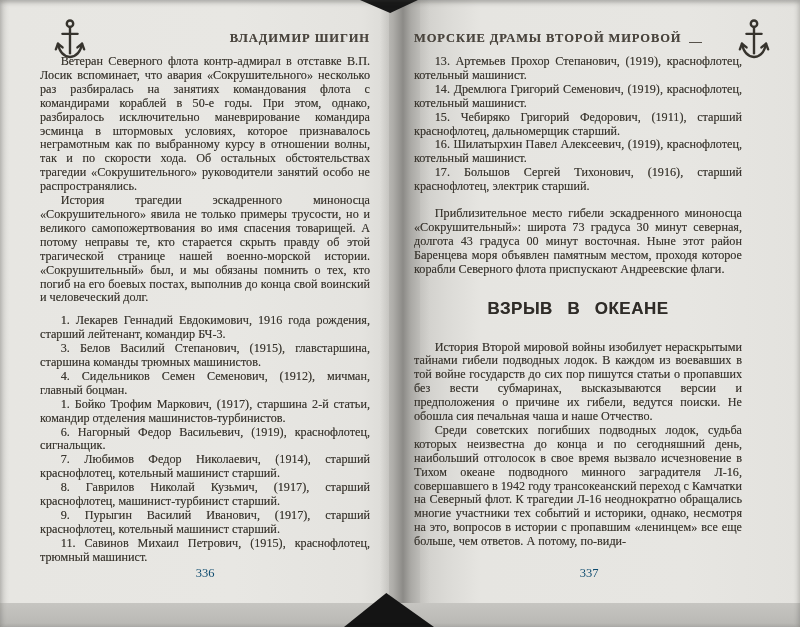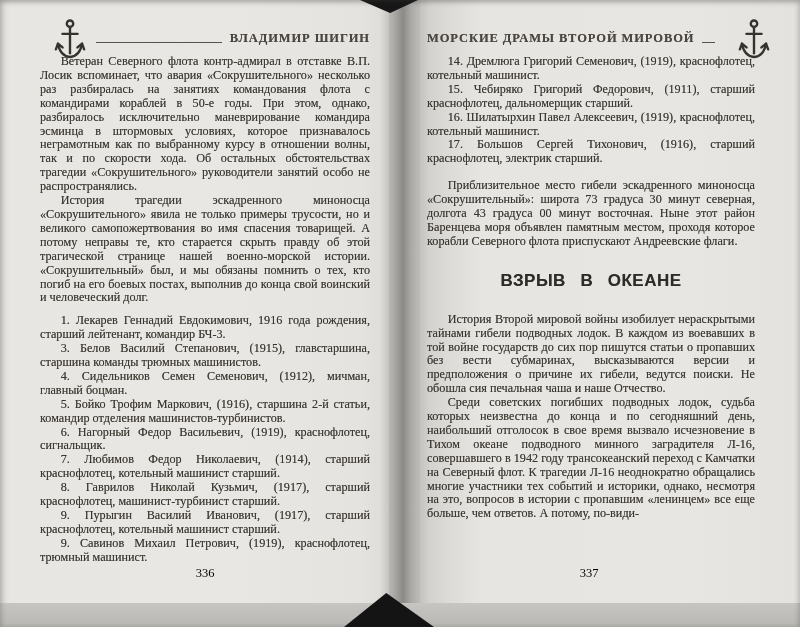--- a/index.html
+++ b/index.html
@@ -20,47 +20,47 @@
     background:linear-gradient(to bottom,#c6c5c1,#b8b7b3);}
   .notch-top{position:absolute;left:360px;top:0;width:58px;height:13px;background:#171717;
     clip-path:polygon(0 0,100% 0,52% 100%);}
   .notch-bottom{position:absolute;left:344px;bottom:0;width:90px;height:34px;background:#141414;
     clip-path:polygon(47% 0,100% 100%,0 100%);}
   .edge-shadow{position:absolute;inset:0;pointer-events:none;
     box-shadow:inset 0 3px 4px rgba(60,58,55,0.25), inset 3px 0 4px rgba(60,58,55,0.10), inset -3px 0 4px rgba(60,58,55,0.10);}
 
   .content{position:absolute;top:22px;}
   .content-left{left:40px;width:330px;}
-  .content-right{left:427px;width:328px;}
+  .content-right{left:414px;width:328px;}
 
   .page-header{display:flex;align-items:flex-end;height:24px;margin-bottom:9px;}
   .page-header .htitle{
     font-weight:bold;font-size:12.5px;letter-spacing:0.9px;color:#4a453e;white-space:nowrap;
     text-shadow:0 0 0.5px rgba(74,69,62,0.6);}
   .page-header .hrule{flex:1;border-bottom:1.5px solid #56514a;margin-bottom:3px;}
-  .ph-left{margin-left:56px;}
+  .ph-left{margin-left:56px;flex-direction:column;}
   .ph-left .hrule{margin-right:8px;}
   .ph-right{margin-right:40px;}
   .ph-right .hrule{margin-left:8px;}
 
   .anchor{position:absolute;top:18px;}
   .anchor-left{left:52px;}
   .anchor-right{left:736px;}
 
   .body-text{font-size:12.2px;line-height:13.9px;text-align:justify;
     text-shadow:0 0 0.5px rgba(58,54,47,0.55);}
   .body-text p{margin:0;text-indent:1.7em;}
   .gap-s{height:9px;}
   .gap-m{height:13px;}
   .section-heading{
     font-family:"Liberation Sans","DejaVu Sans",sans-serif;
     font-weight:bold;font-size:17px;letter-spacing:0.5px;word-spacing:0.55em;
     text-align:center;text-indent:0 !important;color:#2f2c28;
     margin:25px 0 25px 0 !important;}
-  .pageno{position:absolute;top:566px;text-align:center;font-size:12.5px;color:#000000;}
+  .pageno{position:absolute;top:566px;text-align:center;font-size:12.5px;color:#0c4a6e;}
   .pageno-left{left:40px;width:330px;}
   .pageno-right{left:425px;width:328px;}
 </style>
 </head>
 <body>
 
 <div class="spread">
 
   <div class="paper paper-left"></div>
   <div class="paper paper-right"></div>
@@ -95,36 +95,37 @@
       <div class="hrule"></div>
       <div class="htitle">ВЛАДИМИР ШИГИН</div>
     </div>
     <div class="body-text">
       <p>Ветеран Северного флота контр-адмирал в отставке В.П. Лосик вспоминает, что авария «Сокрушительного» несколько раз разбиралась на занятиях командования флота с командирами кораблей в 50-е годы. При этом, однако, разбиралось исключительно маневрирование командира эсминца в штормовых условиях, которое признавалось неграмотным как по выбранному курсу в отношении волны, так и по скорости хода. Об остальных обстоятельствах трагедии «Сокрушительного» руководители занятий особо не распространялись.</p>
       <p>История трагедии эскадренного миноносца «Сокрушительного» явила не только примеры трусости, но и великого самопожертвования во имя спасения товарищей. А потому неправы те, кто старается скрыть правду об этой трагической странице нашей военно-морской истории. «Сокрушительный» был, и мы обязаны помнить о тех, кто погиб на его боевых постах, выполнив до конца свой воинский и человеческий долг.</p>
       <div class="gap-s"></div>
       <p>1. Лекарев Геннадий Евдокимович, 1916 года рождения, старший лейтенант, командир БЧ-3.</p>
       <p>3. Белов Василий Степанович, (1915), главстаршина, старшина команды трюмных машинистов.</p>
       <p>4. Сидельников Семен Семенович, (1912), мичман, главный боцман.</p>
-      <p>5. Бойко Трофим Маркович, (1916), старшина 2-й статьи, командир отделения машинистов-турбинистов.</p>
+      <p>1. Бойко Трофим Маркович, (1917), старшина 2-й статьи, командир отделения машинистов-турбинистов.</p>
       <p>6. Нагорный Федор Васильевич, (1919), краснофлотец, сигнальщик.</p>
       <p>7. Любимов Федор Николаевич, (1914), старший краснофлотец, котельный машинист старший.</p>
       <p>8. Гаврилов Николай Кузьмич, (1917), старший краснофлотец, машинист-турбинист старший.</p>
       <p>9. Пурыгин Василий Иванович, (1917), старший краснофлотец, котельный машинист старший.</p>
-      <p>9. Савинов Михаил Петрович, (1919), краснофлотец, трюмный машинист.</p>
+      <p>11. Савинов Михаил Петрович, (1915), краснофлотец, трюмный машинист.</p>
     </div>
   </div>
   <div class="pageno pageno-left">336</div>
 
   <div class="content content-right">
     <div class="page-header ph-right">
       <div class="htitle">МОРСКИЕ ДРАМЫ ВТОРОЙ МИРОВОЙ</div>
       <div class="hrule"></div>
     </div>
     <div class="body-text">
+      <p>13. Артемьев Прохор Степанович, (1919), краснофлотец, котельный машинист.</p>
       <p>14. Дремлюга Григорий Семенович, (1919), краснофлотец, котельный машинист.</p>
       <p>15. Чебиряко Григорий Федорович, (1911), старший краснофлотец, дальномерщик старший.</p>
       <p>16. Шилатырхин Павел Алексеевич, (1919), краснофлотец, котельный машинист.</p>
       <p>17. Большов Сергей Тихонович, (1916), старший краснофлотец, электрик старший.</p>
       <div class="gap-m"></div>
       <p>Приблизительное место гибели эскадренного миноносца «Сокрушительный»: широта 73 градуса 30 минут северная, долгота 43 градуса 00 минут восточная. Ныне этот район Баренцева моря объявлен памятным местом, проходя которое корабли Северного флота приспускают Андреевские флаги.</p>
       <p class="section-heading">ВЗРЫВ В ОКЕАНЕ</p>
       <p>История Второй мировой войны изобилует нераскрытыми тайнами гибели подводных лодок. В каждом из воевавших в той войне государств до сих пор пишутся статьи о пропавших без вести субмаринах, высказываются версии и предположения о причине их гибели, ведутся поиски. Не обошла сия печальная чаша и наше Отчество.</p>
       <p>Среди советских погибших подводных лодок, судьба которых неизвестна до конца и по сегодняшний день, наибольший отголосок в свое время вызвало исчезновение в Тихом океане подводного минного заградителя Л-16, совершавшего в 1942 году трансокеанский переход с Камчатки на Северный флот. К трагедии Л-16 неоднократно обращались многие участники тех событий и историки, однако, несмотря на это, вопросов в истории с пропавшим «ленинцем» все еще больше, чем ответов. А потому, по-види-</p>
     </div>

